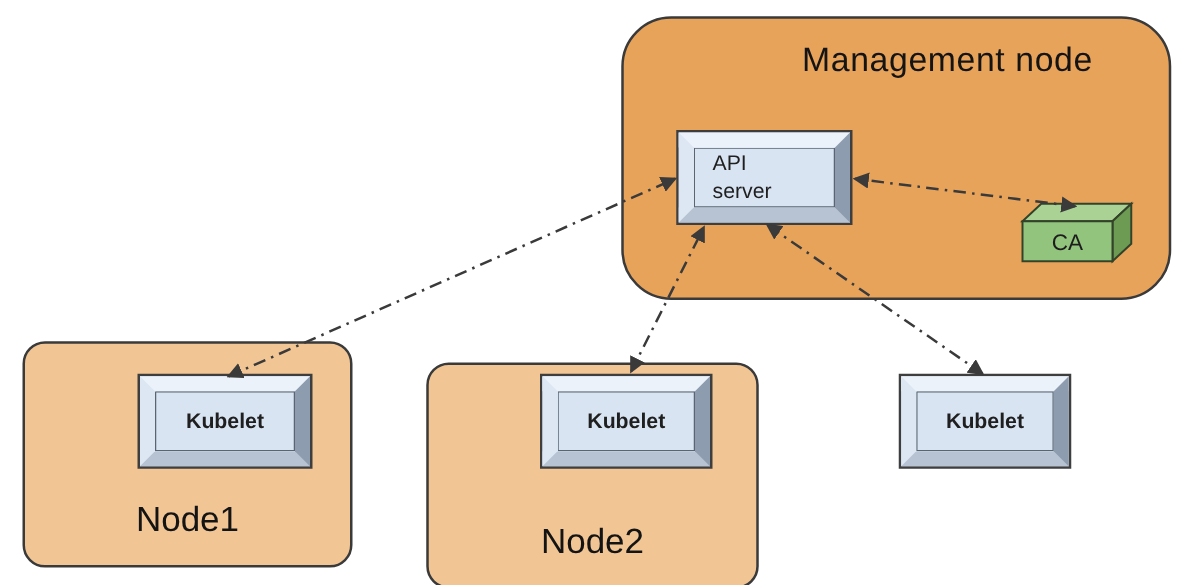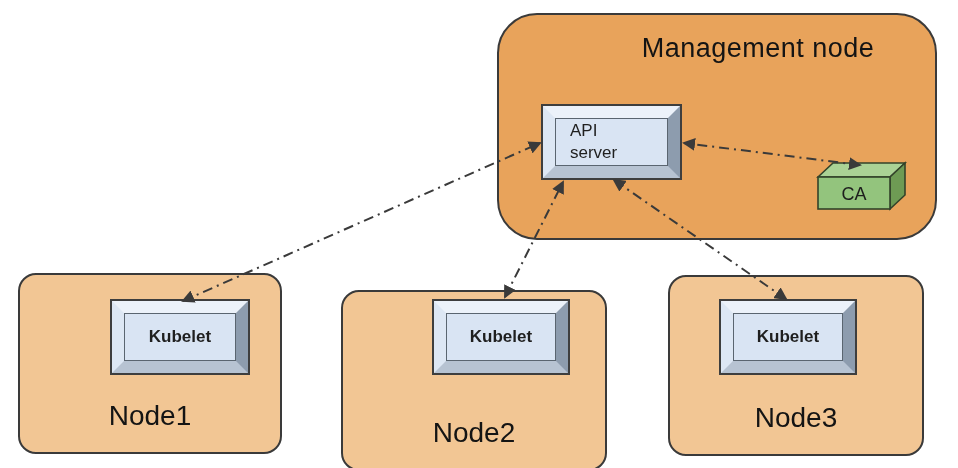--- a/index.html
+++ b/index.html
@@ -82,23 +82,20 @@
     <div class="txt center">Kubelet</div>
   </div>
 
   <div class="group worker n2">
     <div class="worker-label">Node2</div>
   </div>
   <div class="bevel" id="kubelet-2">
     <div class="txt center">Kubelet</div>
   </div>
 
-  <div class="group worker n3">
-    <div class="worker-label">Node3</div>
-  </div>
   <div class="bevel" id="kubelet-3">
     <div class="txt center">Kubelet</div>
   </div>
 
   <svg id="arrow-layer" class="abs-svg" width="958" height="468" viewBox="0 0 958 468">
     <defs>
       <marker id="ah" viewBox="0 0 10 10" refX="8.5" refY="5" markerWidth="6.5" markerHeight="6.5" orient="auto-start-reverse">
         <path d="M0 0 L10 5 L0 10 Z" fill="#3A3A3A"></path>
       </marker>
     </defs>

